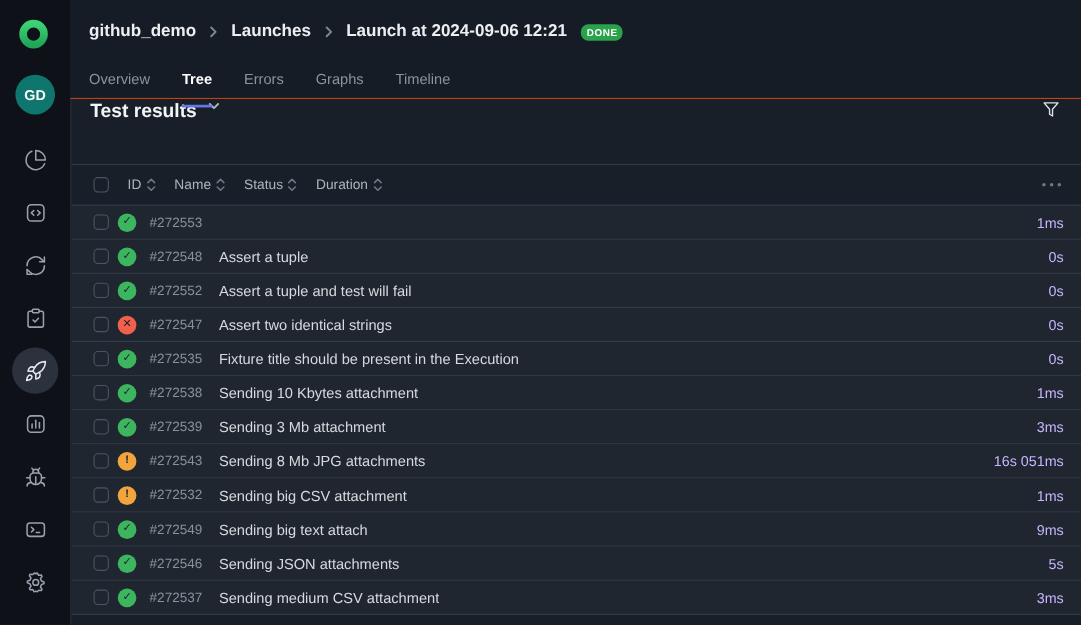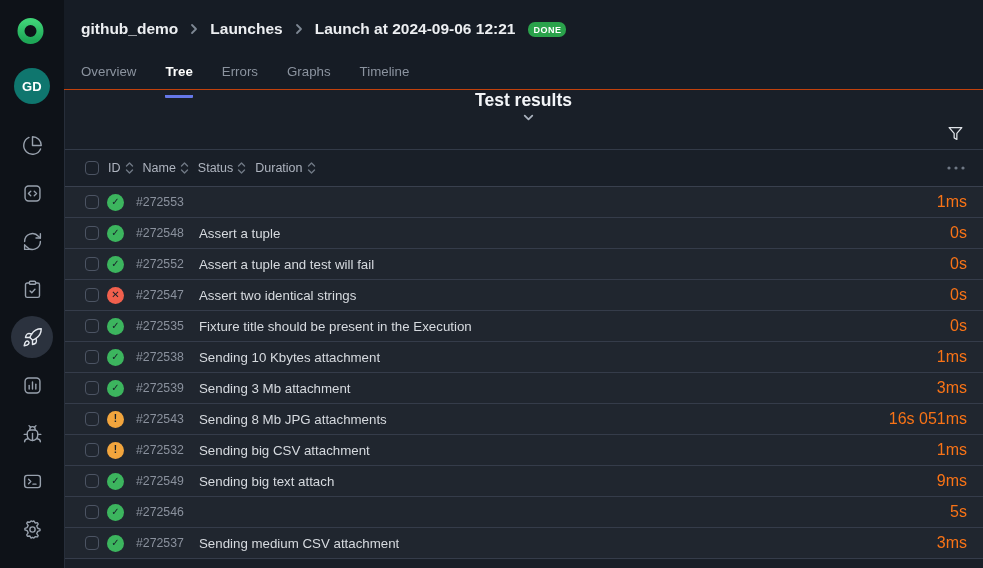--- a/index.html
+++ b/index.html
@@ -40,48 +40,48 @@
     letter-spacing:.5px; border-radius:7px; padding:3px 5px 2px; margin-left:4px;
   }
   .tabs { display:flex; gap:29px; margin-top:24px; height:36px; }
   .tab {
     font-size:13.3px; color:#8b939f; cursor:pointer; padding-top:2px;
     border-bottom:3px solid transparent; height:100%;
   }
   .tab.active { color:#ffffff; font-weight:600; border-bottom-color:#6577e8; border-radius:1px; }
   
   .content { flex:1; background:#191f28; border-left:1px solid #272e3a; display:flex; flex-direction:column; min-width:0; }
-  .title-row { height:60px; display:flex; align-items:center; padding:0 18px 0 17px; border-bottom:1px solid #323a48;flex-direction:column; }
+  .title-row { height:60px; display:flex; align-items:flex-start; padding:0 18px 0 17px; border-bottom:1px solid #323a48; }
   .page-title { font-size:17.5px; font-weight:700; color:#f2f4f7; }
   .title-caret { margin-left:9px; display:flex; align-items:center; cursor:pointer; }
   .filter-btn { margin-left:auto; display:flex; align-items:center; cursor:pointer; }
   .thead {
     height:37px; display:flex; align-items:center; padding-left:20px;
     border-bottom:1px solid #39404e; color:#aeb4bf; font-size:12.5px;
   }
-  .thead .col { display:flex; align-items:center; gap:4px; margin-left:9px; cursor:pointer; }
+  .thead .col { display:flex; align-items:center; gap:4px; margin-left:17px; cursor:pointer; }
   .thead .col:first-of-type { margin-left:13px; }
   .more-btn { margin-left:auto; padding-right:18px; display:flex; align-items:center; cursor:pointer; }
   .checkbox {
     width:14px; height:14px; border:1.5px solid #4c5463; border-radius:4px;
     flex:0 0 14px; cursor:pointer; background:transparent;
   }
   .tbody { flex:1; overflow:hidden; }
   .trow {
     height:31px; background:#20262f; border-bottom:1px solid #353c4a;
     display:flex; align-items:center; padding-left:20px; cursor:pointer;
   }
   .status-icon {
     width:17px; height:17px; border-radius:50%; margin-left:8px; flex:0 0 17px;
     display:flex; align-items:center; justify-content:center;
     color:#172029; font-weight:700; font-size:10px; line-height:1;
   }
   .tid { margin-left:12px; width:54px; flex:0 0 54px; color:#8a919d; font-size:12.3px; }
   .tname { margin-left:9px; color:#d6dadf; font-size:13.3px; white-space:nowrap; overflow:hidden; }
-  .tdur { margin-left:auto; padding-right:16px; color:#f97316; font-size:16px; white-space:nowrap; }
+  .tdur { margin-left:auto; padding-right:16px; color:#c4b5fd; font-size:13px; white-space:nowrap; }
   svg { display:block; }
 </style>
 </head>
 <body>
 
 <div class="sidebar">
   <div class="logo">
     <svg width="38" height="38" viewBox="0 0 38 38" fill="none">
       <defs>
         <linearGradient id="lg" x1="0" y1="0" x2="0" y2="1">
@@ -317,20 +317,21 @@
           <span class="checkbox"></span>
           <span class="status-icon" style="background: rgb(60, 181, 94);">✓</span>
           <span class="tid">#272549</span>
           <span class="tname">Sending big text attach</span>
           <span class="tdur">9ms</span>
         </div>
         <div class="trow">
           <span class="checkbox"></span>
           <span class="status-icon" style="background: rgb(60, 181, 94);">✓</span>
           <span class="tid">#272546</span>
+          <span class="tname">Sending JSON attachments</span>
           <span class="tdur">5s</span>
         </div>
         <div class="trow">
           <span class="checkbox"></span>
           <span class="status-icon" style="background: rgb(60, 181, 94);">✓</span>
           <span class="tid">#272537</span>
           <span class="tname">Sending medium CSV attachment</span>
           <span class="tdur">3ms</span>
         </div>
       </div>

